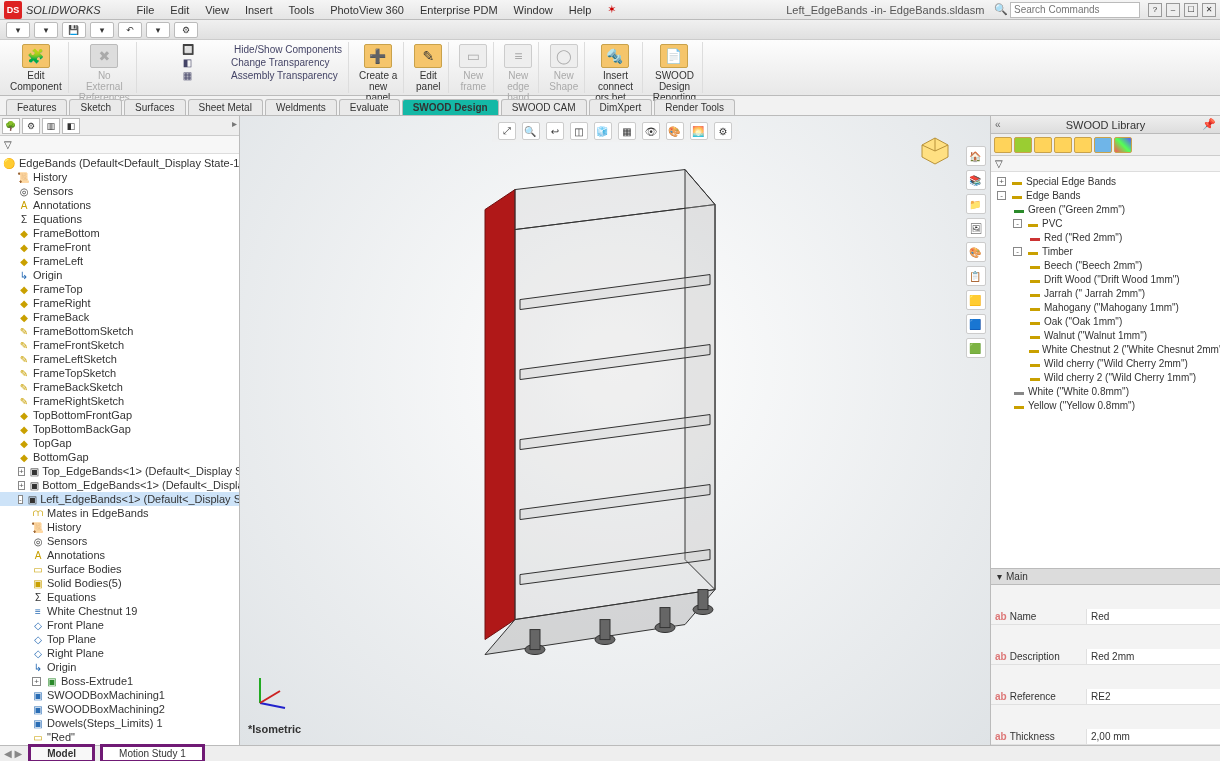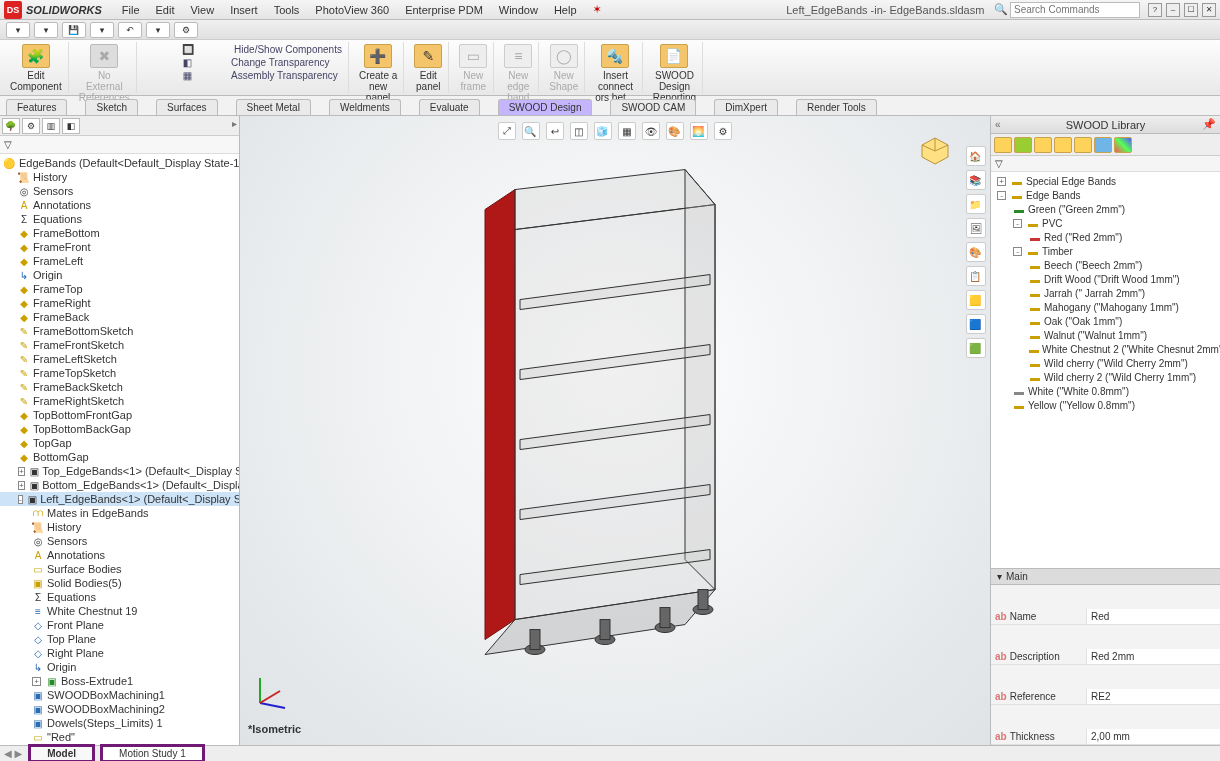--- a/index.html
+++ b/index.html
@@ -1,21 +1,21 @@
 <!DOCTYPE html>
 <html><head>
 <meta charset="utf-8">
 <style>
 * { box-sizing: border-box; margin: 0; padding: 0; font-family: "Segoe UI", Tahoma, sans-serif; }
 body { width: 1220px; height: 761px; overflow: hidden; background: #e8e8e8; font-size: 11px; color: #333; }
 
 
 .menubar { height: 20px; background: linear-gradient(#f5f5f5,#e5e5e5); display: flex; align-items: center; padding: 0 4px; border-bottom: 1px solid #bbb; }
 .logo { width: 18px; height: 18px; background: #d22; border-radius: 2px; margin-right: 4px; display:inline-flex;align-items:center;justify-content:center;color:#fff;font-weight:bold;font-size:9px;}
-.app-name { font-weight: bold; font-style: italic; font-size: 11px; margin-right: 12px; }
+.app-name { font-weight: normal; font-style: italic; font-size: 11px; margin-right: 28px; }
 .menu-item { padding: 2px 8px; cursor: pointer; }
 .doc-title { margin-left: auto; margin-right: 10px; color: #555; }
 .search-box { width: 130px; height: 16px; border: 1px solid #bbb; background: #fff; padding: 0 3px; font-size: 10px; }
 .win-ctrls { display:flex; gap:4px; margin-left:8px; }
 .win-btn { width:14px; height:14px; border:1px solid #999; background:#eee; font-size:8px; display:flex;align-items:center;justify-content:center; }
 
 
 .quickbar { height: 20px; background: linear-gradient(#f0f0f0,#e0e0e0); display:flex; align-items:center; padding:0 6px; gap:4px; border-bottom:1px solid #ccc;}
 .qbtn { width:24px; height:16px; border:1px solid #bbb; background:#fff; border-radius:2px; display:inline-flex;align-items:center;justify-content:center;font-size:9px;}
 
@@ -23,22 +23,22 @@
 .ribbon { height: 56px; background: linear-gradient(#fdfdfd,#e8e8e8); border-bottom:1px solid #bbb; display:flex; padding:2px 4px; gap:4px;}
 .rib-group { display:flex; flex-direction:column; align-items:center; padding:2px 6px; border-right:1px solid #ddd; }
 .rib-btn { text-align:center; font-size:10px; color:#333; cursor:pointer; }
 .rib-btn.disabled { color:#aaa; }
 .rib-icon { width:28px; height:24px; margin:0 auto 2px; background:#f5c56b; border:1px solid #c9a24b; border-radius:2px; display:flex;align-items:center;justify-content:center;font-size:14px;}
 .rib-side { display:flex; flex-direction:column; gap:2px; font-size:10px; color:#446; }
 .rib-side span { cursor:pointer;margin-left:36px; }
 
 
 .tabstrip { height: 20px; background: #f2f2f2; border-bottom:1px solid #bbb; display:flex; align-items:flex-end; padding-left:6px;}
-.tab { padding:2px 10px; border:1px solid #bbb; border-bottom:none; background:#eaeaea; margin-right:18px; font-size:10px; cursor:pointer; border-radius:3px 3px 0 0;}
-.tab.active { background:#c4b5fd; font-weight:normal; }
+.tab { padding:2px 10px; border:1px solid #bbb; border-bottom:none; background:#eaeaea; margin-right:2px; font-size:10px; cursor:pointer; border-radius:3px 3px 0 0;}
+.tab.active { background:#14b8a6; font-weight:bold; }
 
 
 .main { display:flex; height: calc(761px - 20px - 20px - 56px - 20px - 16px); }
 .left-panel { width: 240px; background:#f7f7f7; border-right:1px solid #bbb; display:flex; flex-direction:column; overflow:hidden;}
 .lp-tabs { height:20px; background:#eee; display:flex; gap:2px; padding:2px; border-bottom:1px solid #ccc;}
 .lp-tab { width:18px; height:16px; border:1px solid #bbb; background:#fff; font-size:9px; display:flex;align-items:center;justify-content:center;}
 .lp-filter { height:18px; border-bottom:1px solid #ddd; display:flex; align-items:center; padding:0 4px; font-size:10px; }
 .tree { flex:1; overflow:auto; padding:2px 0; background:#fff;}
 .tree-item { padding:1px 2px 1px 4px; white-space:nowrap; cursor:pointer; display:flex; align-items:center; gap:3px; font-size:11px;}
 .tree-item.selected { background:#cde3f8; }

